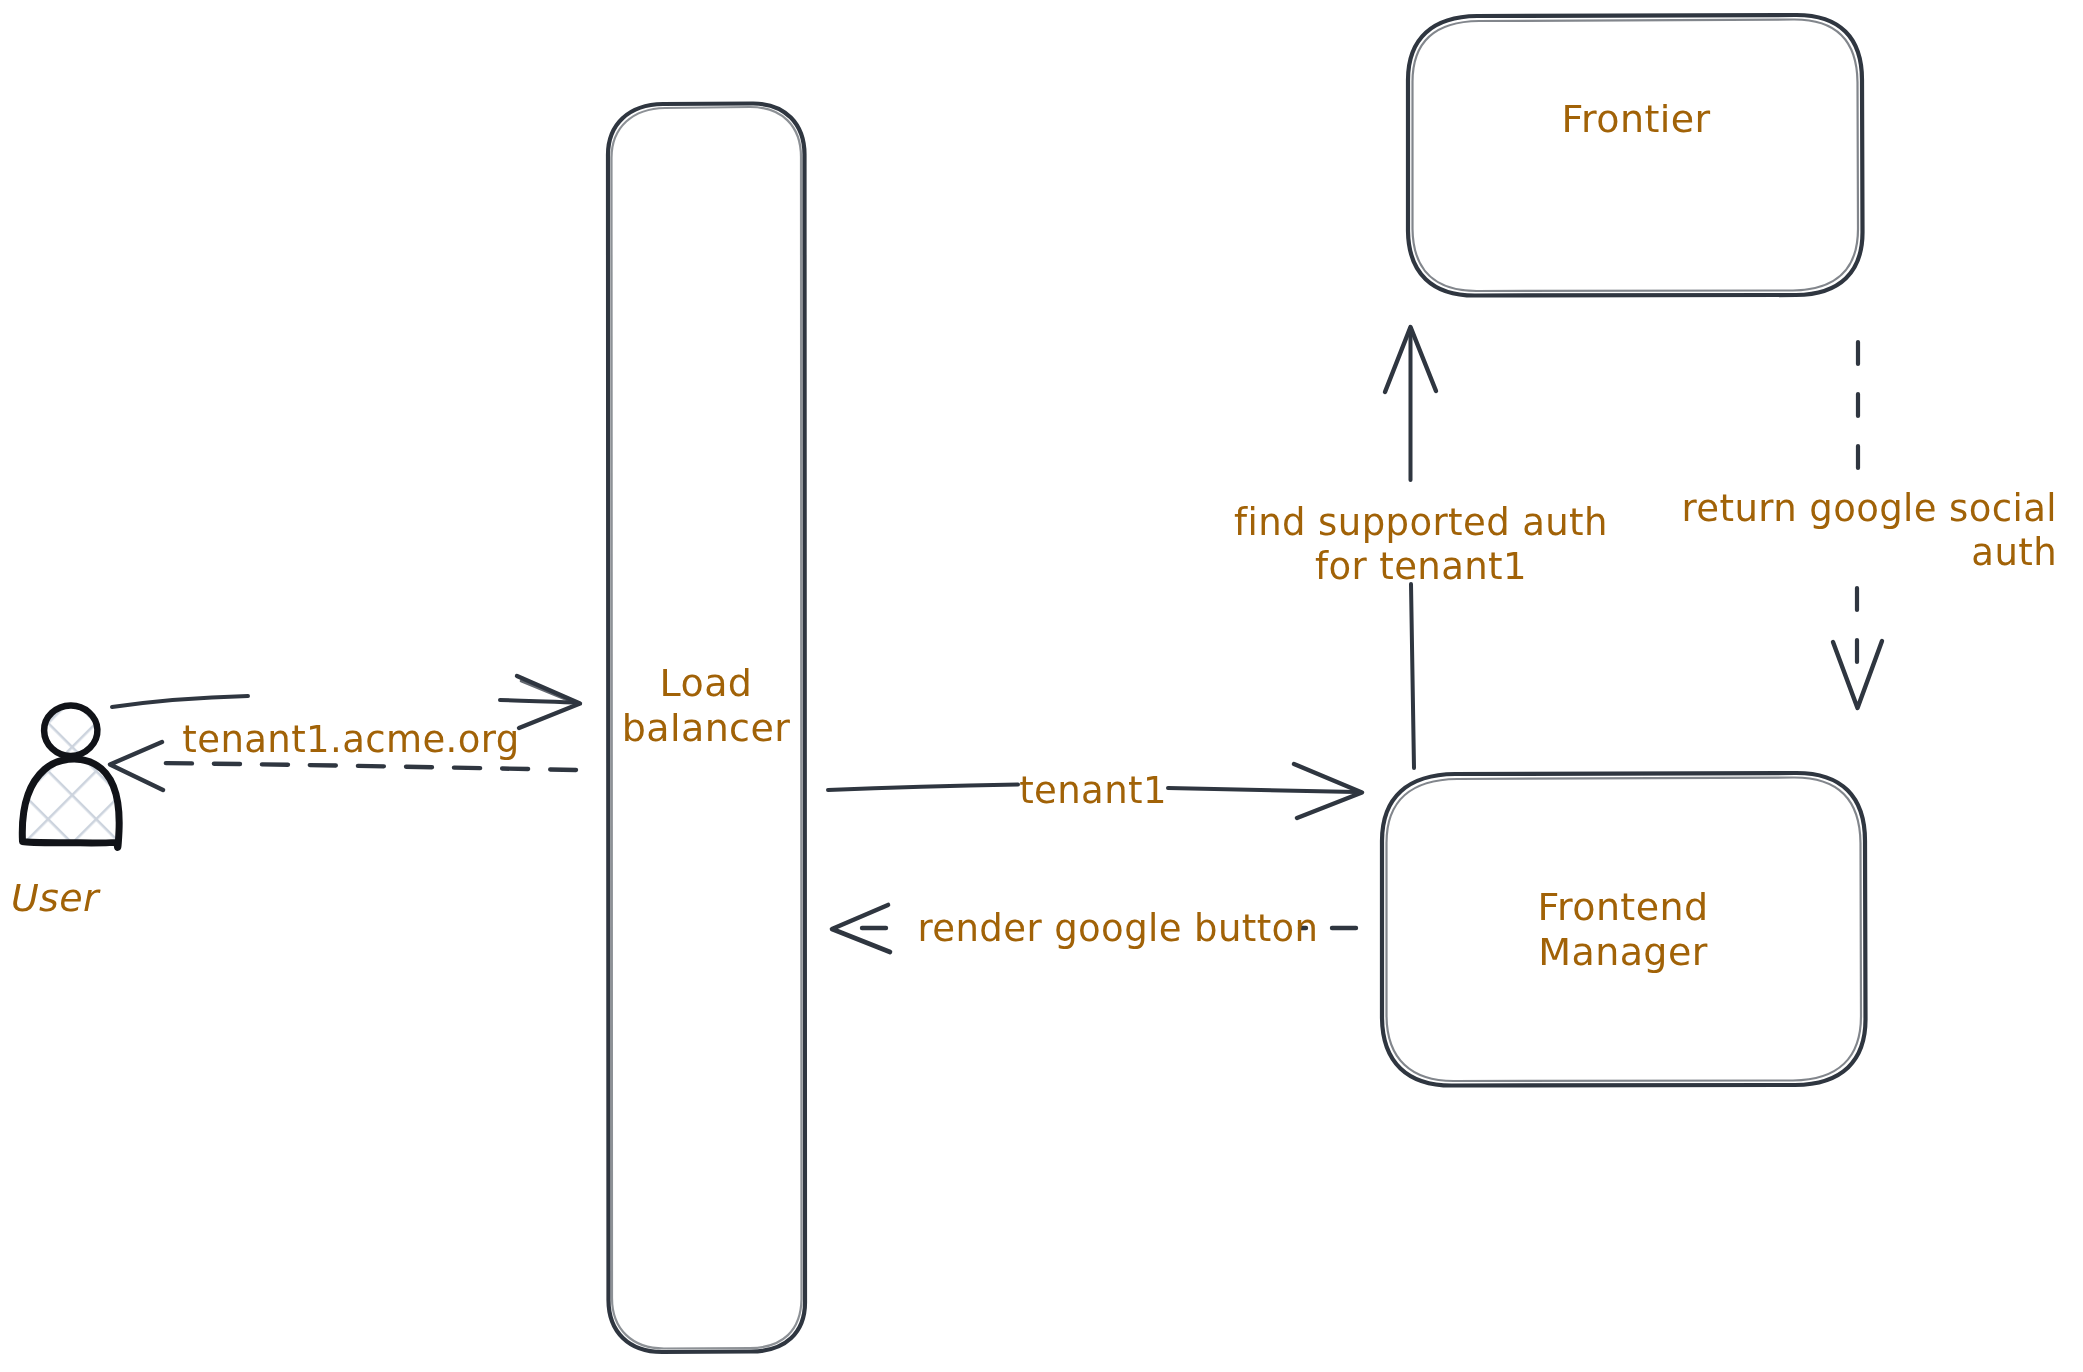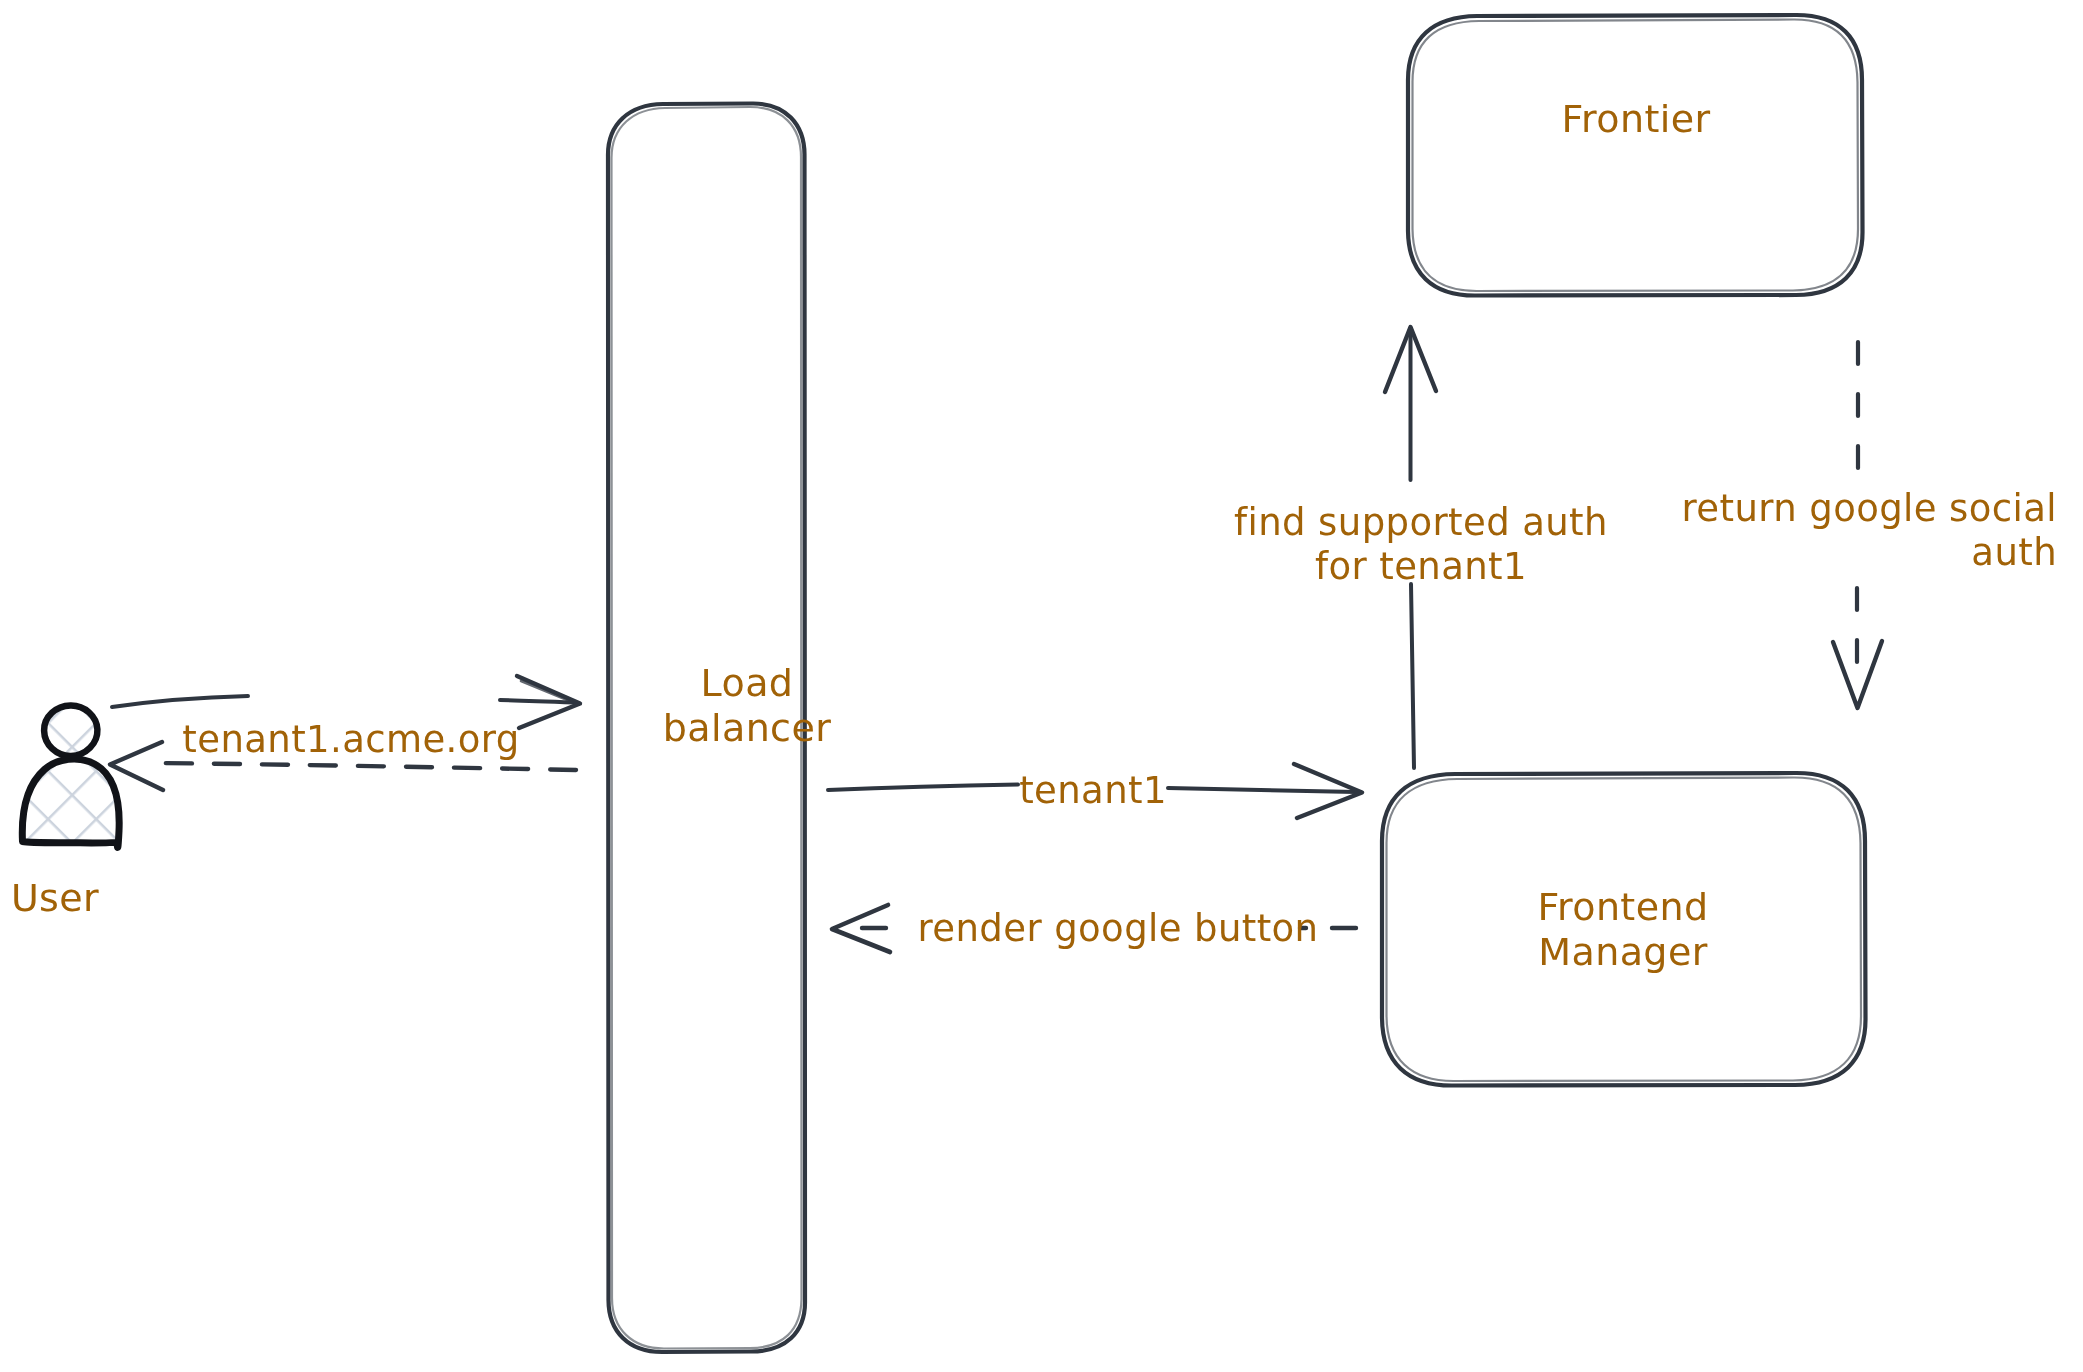--- a/index.html
+++ b/index.html
@@ -163,23 +163,23 @@
       <path d="M 1385 392 L 1410.5 327 L 1436 391" fill="none" stroke="#2f3640" stroke-width="4.4" stroke-linecap="round" stroke-linejoin="round"></path>
     </g>
 
     <g>
       <path d="M 1858 342 L 1858 478" fill="none" stroke="#2f3640" stroke-width="4.2" stroke-linecap="round" stroke-dasharray="22 30"></path>
       <path d="M 1857 588 L 1857 692" fill="none" stroke="#2f3640" stroke-width="4.2" stroke-linecap="round" stroke-dasharray="22 30"></path>
       <path d="M 1833 642 L 1857.5 708 L 1882 641" fill="none" stroke="#2f3640" stroke-width="4.4" stroke-linecap="round" stroke-linejoin="round"></path>
     </g>
   </svg>
 
-  <div class="dlabel actor-label ctr" style="left:55px; top:898px;">User</div>
+  <div class="dlabel actor-label ctr" style="left:55px; top:898px;font-style:italic;">User</div>
 
-  <div class="dlabel node-label ctr" style="left:706px; top:706px;margin-left:41px;"><span>Load</span><br><span>balancer</span></div>
+  <div class="dlabel node-label ctr" style="left:706px; top:706px;"><span>Load</span><br><span>balancer</span></div>
 
   <div class="dlabel node-label ctr" style="left:1636px; top:119px;">Frontier</div>
 
   <div class="dlabel node-label ctr" style="left:1623px; top:930px;"><span>Frontend</span><br><span>Manager</span></div>
 
   <div class="dlabel edge-label ctr" style="left:351px; top:709px;margin-top:31px;">tenant1.acme.org</div>
 
   <div class="dlabel edge-label ctr" style="left:1093px; top:791px;">tenant1</div>
 
   <div class="dlabel edge-label ctr" style="left:1118px; top:929px;">render google button</div>

